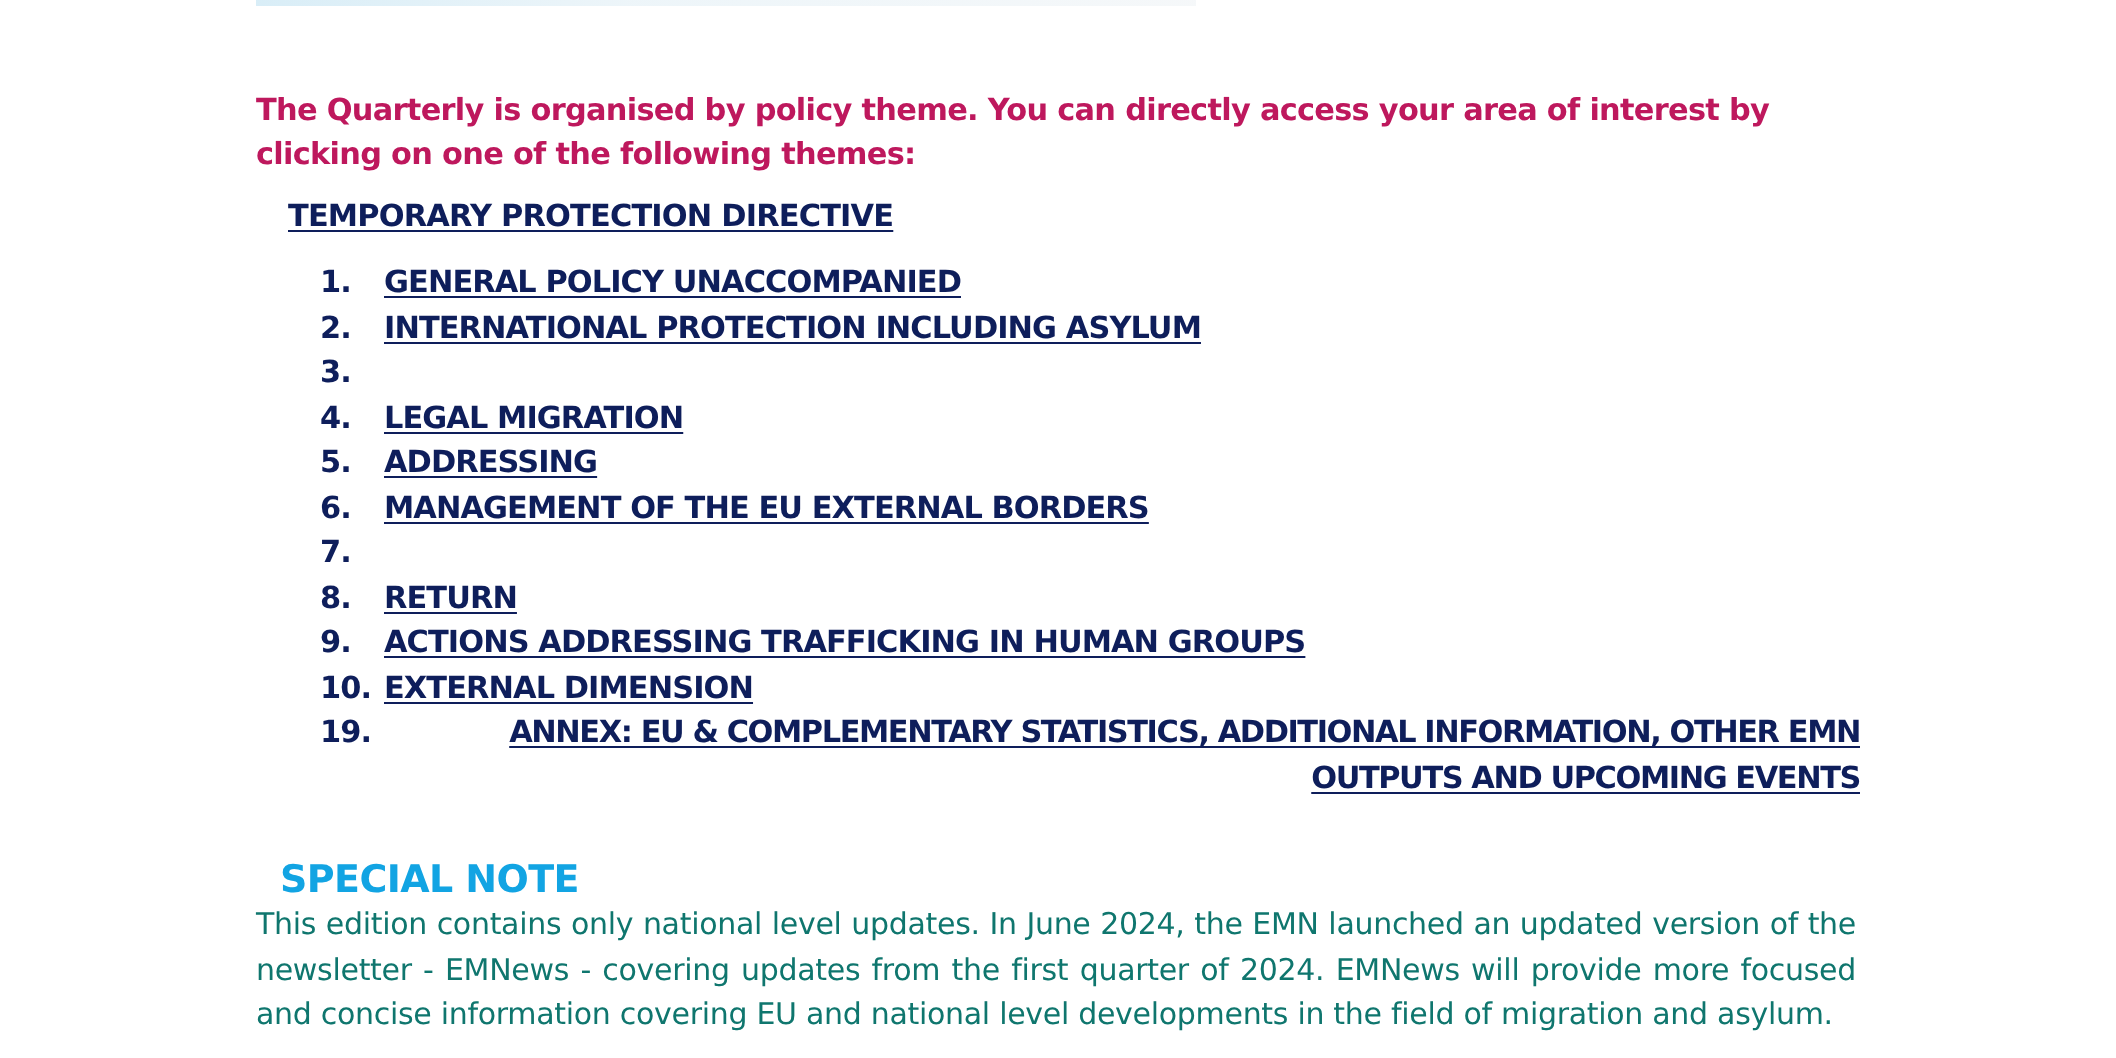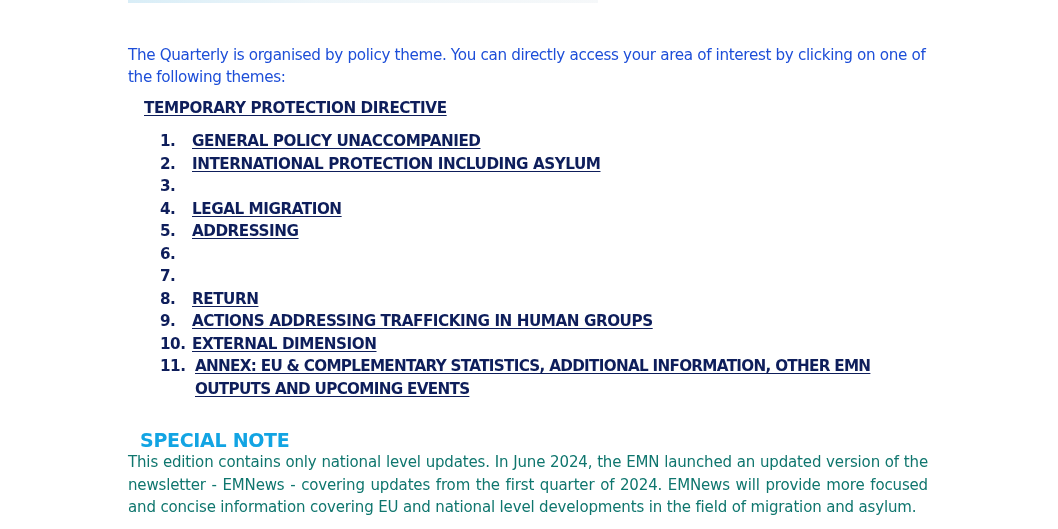--- a/index.html
+++ b/index.html
@@ -23,23 +23,23 @@
       background: linear-gradient(to right, #cfe9f5 0, #e9f3f8 40%, #f3f6f8 100%);
       opacity: 0.8;
     }
     .intro {
       position: absolute;
       left: 128px;
       top: 45px;
       width: 805px;
       font-size: 15.2px;
       line-height: 21.5px;
-      color: #1d4ed8;
+      color: #be185d;
       letter-spacing: -0.35px;
-      font-weight: 400;
+      font-weight: 700;
     }
     .theme-link {
       color: #0e1e5b;
       text-decoration: underline;
       text-underline-offset: 2px;
       cursor: pointer;
     }
     .tpd {
       position: absolute;
       left: 128px;
@@ -70,20 +70,21 @@
     .theme-num {
       width: 32px;
       flex: 0 0 32px;
     }
     .theme-item.wide .theme-num {
       width: 35px;
       flex: 0 0 35px;
     }
     .theme-item.wrap .theme-link {
       letter-spacing: -0.7px;
+      text-align: right;
     }
     .special-heading {
       position: absolute;
       left: 128px;
       top: 416px;
       font-size: 19px;
       line-height: 24px;
       font-weight: 600;
       color: #12a4e3;
       letter-spacing: -0.3px;
@@ -128,37 +129,38 @@
   <li class="theme-item">
     <span class="theme-num">4.</span>
     <a class="theme-link">LEGAL MIGRATION</a>
   </li>
   <li class="theme-item">
     <span class="theme-num">5.</span>
     <a class="theme-link">ADDRESSING</a>
   </li>
   <li class="theme-item">
     <span class="theme-num">6.</span>
+    <a class="theme-link">MANAGEMENT OF THE EU EXTERNAL BORDERS</a>
   </li>
   <li class="theme-item">
     <span class="theme-num">7.</span>
   </li>
   <li class="theme-item">
     <span class="theme-num">8.</span>
     <a class="theme-link">RETURN</a>
   </li>
   <li class="theme-item">
     <span class="theme-num">9.</span>
     <a class="theme-link">ACTIONS ADDRESSING TRAFFICKING IN HUMAN GROUPS</a>
   </li>
   <li class="theme-item">
     <span class="theme-num">10.</span>
     <a class="theme-link">EXTERNAL DIMENSION</a>
   </li>
   <li class="theme-item wide wrap">
-    <span class="theme-num">11.</span>
+    <span class="theme-num">19.</span>
     <a class="theme-link">ANNEX: EU &amp; COMPLEMENTARY STATISTICS, ADDITIONAL INFORMATION, OTHER EMN OUTPUTS AND UPCOMING EVENTS</a>
   </li>
 </ol>
 
 <h2 class="special-heading">SPECIAL NOTE</h2>
 
 <p class="special-body">This edition contains only national level updates. In June 2024, the EMN launched an updated version of the newsletter - EMNews - covering updates from the first quarter of 2024. EMNews will provide more focused and concise information covering EU and national level developments in the field of migration and asylum.</p>
 
 </body></html>

